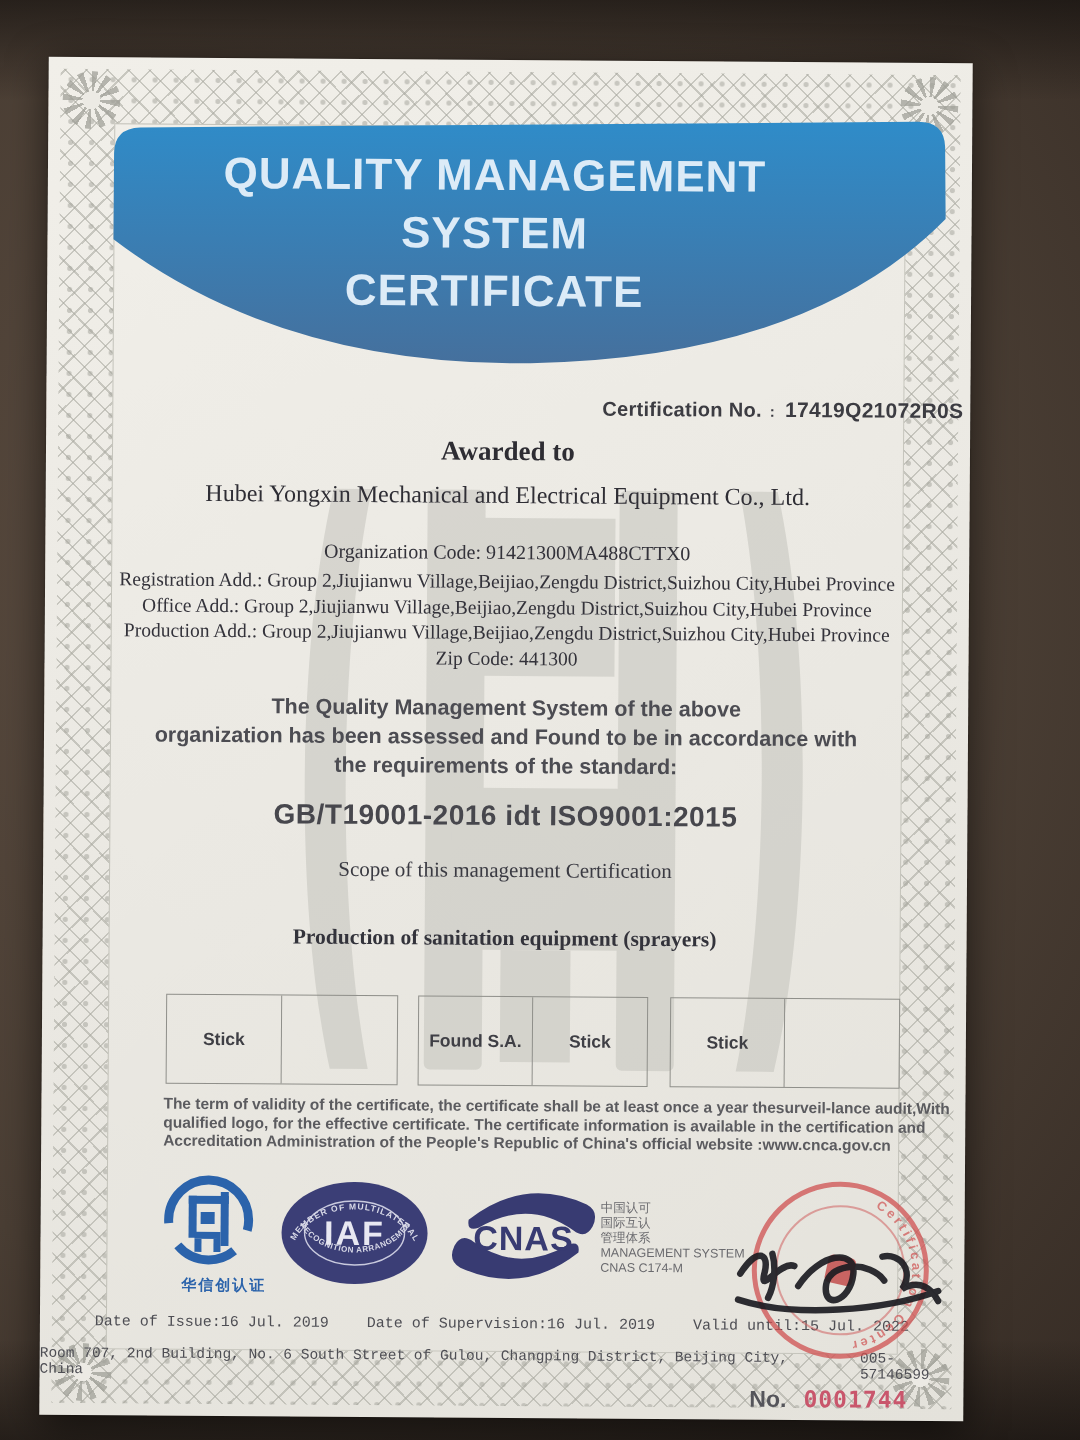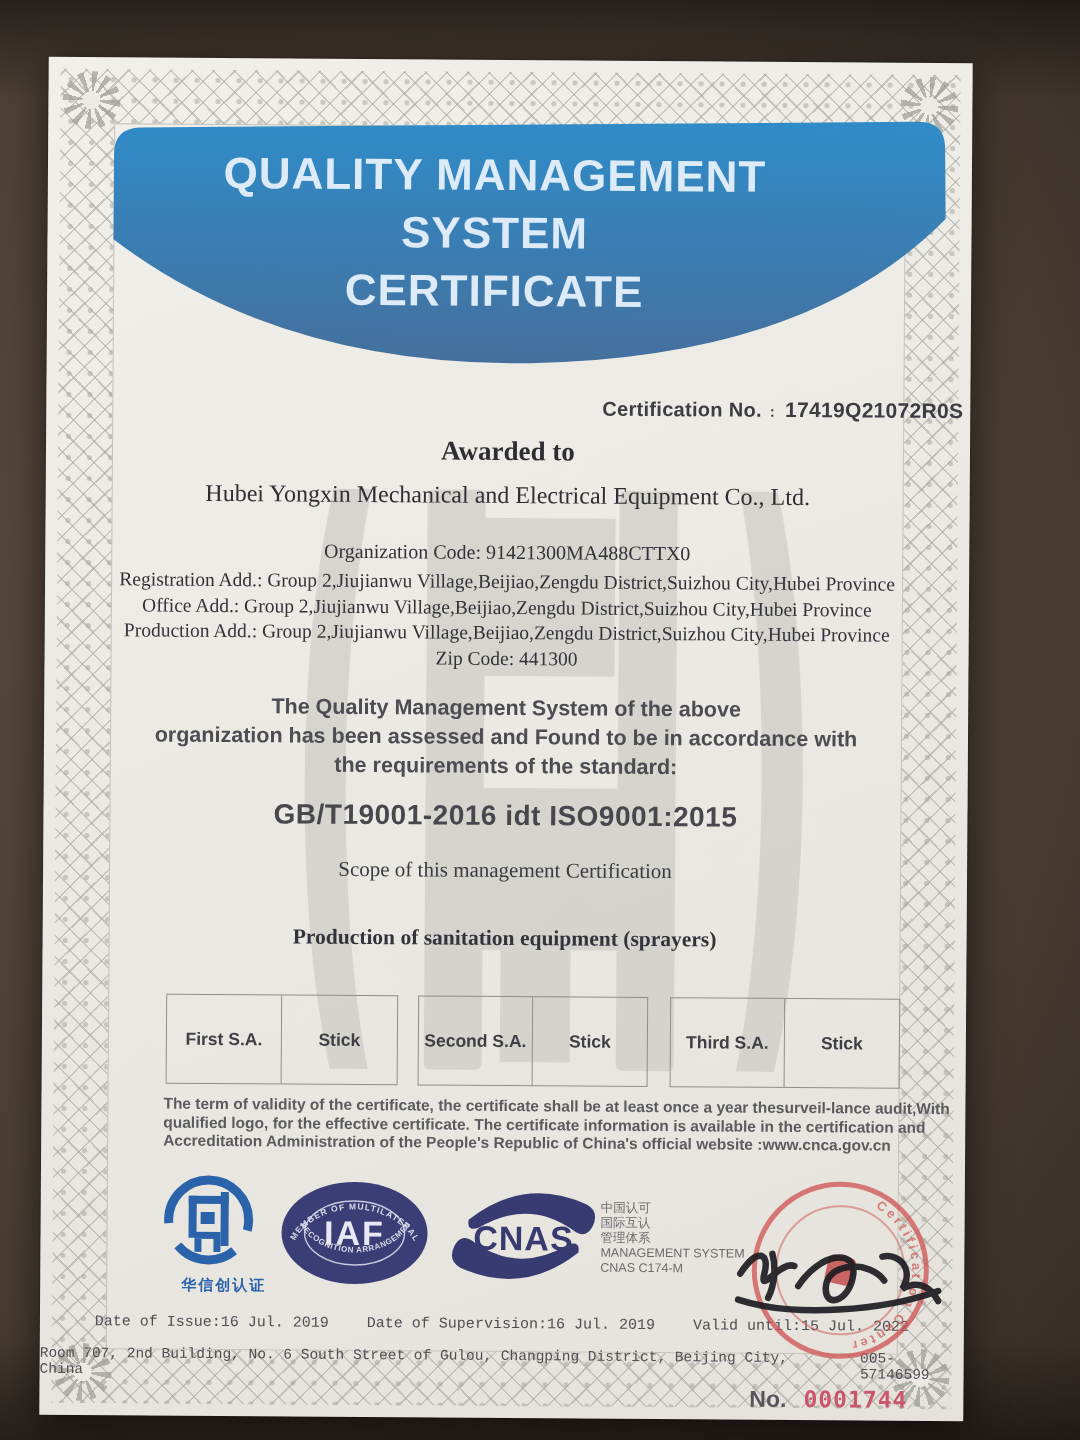--- a/index.html
+++ b/index.html
@@ -161,29 +161,27 @@
       <div>The Quality Management System of the above</div>
       <div>organization has been assessed and Found to be in accordance with</div>
       <div>the requirements of the standard:</div>
     </div>
     <div class="abs center standard">GB/T19001-2016 idt ISO9001:2015</div>
 
     <div class="abs center serif scope-h">Scope of this management Certification</div>
     <div class="abs center serif production">Production of sanitation equipment (sprayers)</div>
 
     <div class="audit-box b1">
-      <div class="cell">First S.A.</div>
       <div class="cell">Stick</div>
     </div>
     <div class="audit-box b2">
-      <div class="cell">Second S.A.</div>
+      <div class="cell">Found S.A.</div>
       <div class="cell">Stick</div>
     </div>
     <div class="audit-box b3">
-      <div class="cell">Third S.A.</div>
       <div class="cell">Stick</div>
     </div>
 
     <div class="abs note">
       <div>The term of validity of the certificate, the certificate shall be at least once a year thesurveil-lance audit,With</div>
       <div>qualified logo, for the effective certificate. The certificate information is available in the certification and</div>
       <div>Accreditation Administration of the People's Republic of China's official website :www.cnca.gov.cn</div>
     </div>
 
     <div class="abs hxc">

